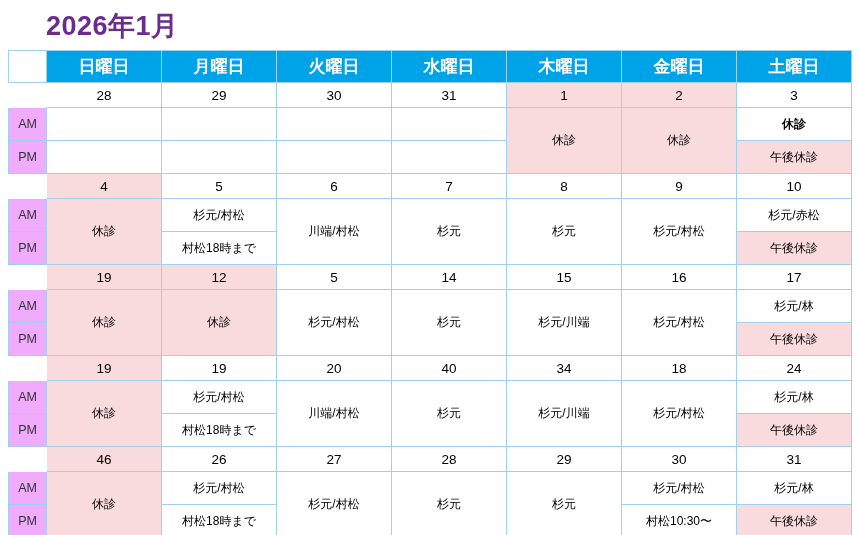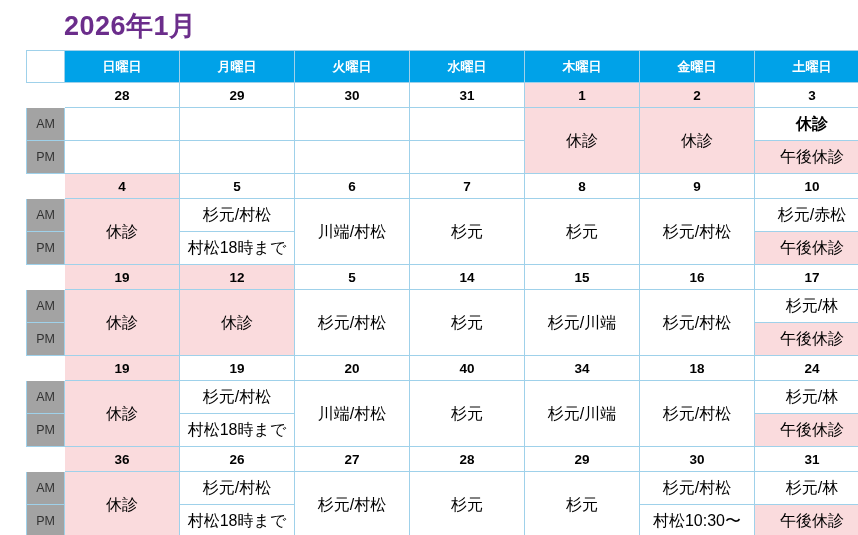--- a/index.html
+++ b/index.html
@@ -5,21 +5,20 @@
   * { box-sizing: border-box; }
   html, body {
     margin: 0; padding: 0;
     background: #ffffff;
     font-family: "Liberation Sans", sans-serif;
   }
   .page {
     width: 858px; height: 535px;
     position: relative;
     overflow: hidden;
-    padding-left: 18px;
   }
   .title {
     color: #6b2d8b;
     font-size: 27px;
     font-weight: bold;
     padding: 8px 0 6px 46px;
     letter-spacing: 0.5px;
   }
   table.cal {
     border-collapse: collapse;
@@ -33,49 +32,49 @@
     padding: 0;
     text-align: center;
     vertical-align: middle;
   }
   
   thead th {
     background: #00a2e8;
     color: #ffffff;
     font-weight: bold;
     height: 32px;
-    font-size: 13px;
+    font-size: 17px;
     border: 1px solid #0090d0;
   }
   th.corner {
     background: #ffffff;
     border: 1px solid #ffffff;
     width: 38px;
   }
   
   col.labelcol { width: 38px; }
   col.daycol { width: 115px; }
 
   
   tr.daterow td {
     height: 25px;
     font-size: 13.5px;
-    font-weight: bold;
+    font-weight: normal;
     color: #000000;
   }
   td.ampm {
     font-size: 12.5px;
     color: #333333;
-    background: #a3a3a3;
+    background: #f0abfc;
     border-left: 1px solid #ffffff;
     height: 33px;
   }
   tr.slotrow td.slot {
     height: 33px;
-    font-size: 16px;
+    font-size: 12px;
     line-height: 1.25;
     color: #000000;
   }
   .muted { color: #bfbfbf; }
   .sunday-date { color: #7ab648; }
   .pink { background: #fadbdd; }
   .pinkdate { background: #fadbdd; }
   .afternoon { font-size: 11.5px; color: #444; }
   .bold { font-weight: bold; }
 </style>
@@ -205,21 +204,21 @@
           <td class="slot" rowspan="2">杉元/村松</td>
           <td class="slot">杉元/林</td>
         </tr>
         <tr class="slotrow">
           <td class="ampm">PM</td>
           <td class="slot">村松18時まで</td>
           <td class="slot pink afternoon">午後休診</td>
         </tr>
         <tr class="daterow">
           <td style="border: 1px solid rgb(255, 255, 255); background: rgb(255, 255, 255);"></td>
-          <td class="pinkdate sunday-date">36</td>
+          <td class="pinkdate sunday-date">46</td>
           <td>26</td>
           <td>27</td>
           <td>28</td>
           <td>29</td>
           <td>30</td>
           <td>31</td>
         </tr>
         <tr class="slotrow">
           <td class="ampm">AM</td>
           <td class="slot pink" rowspan="2">休診</td>

